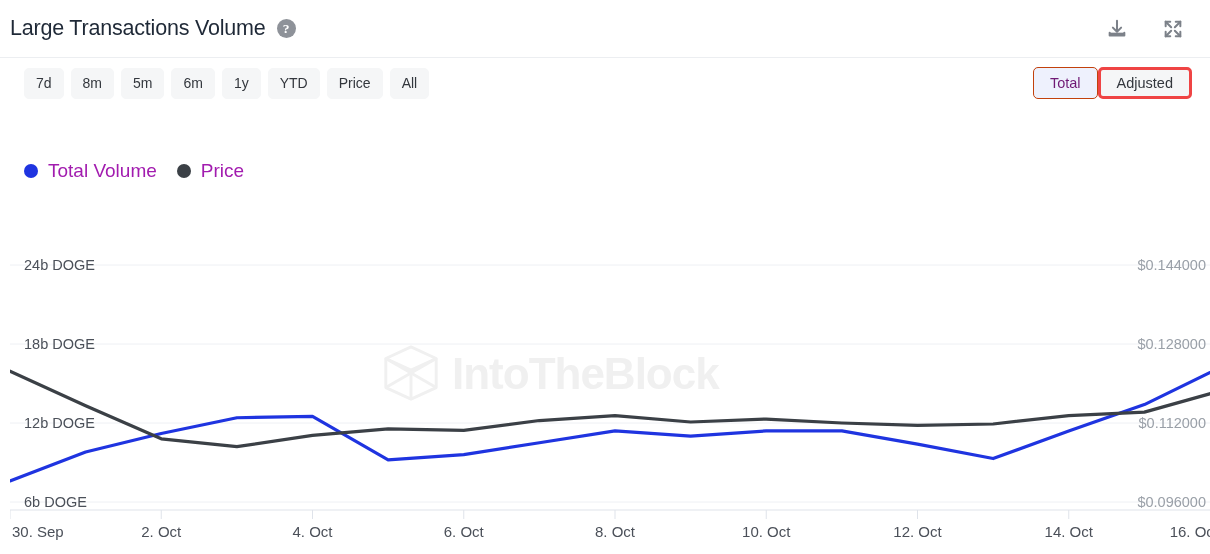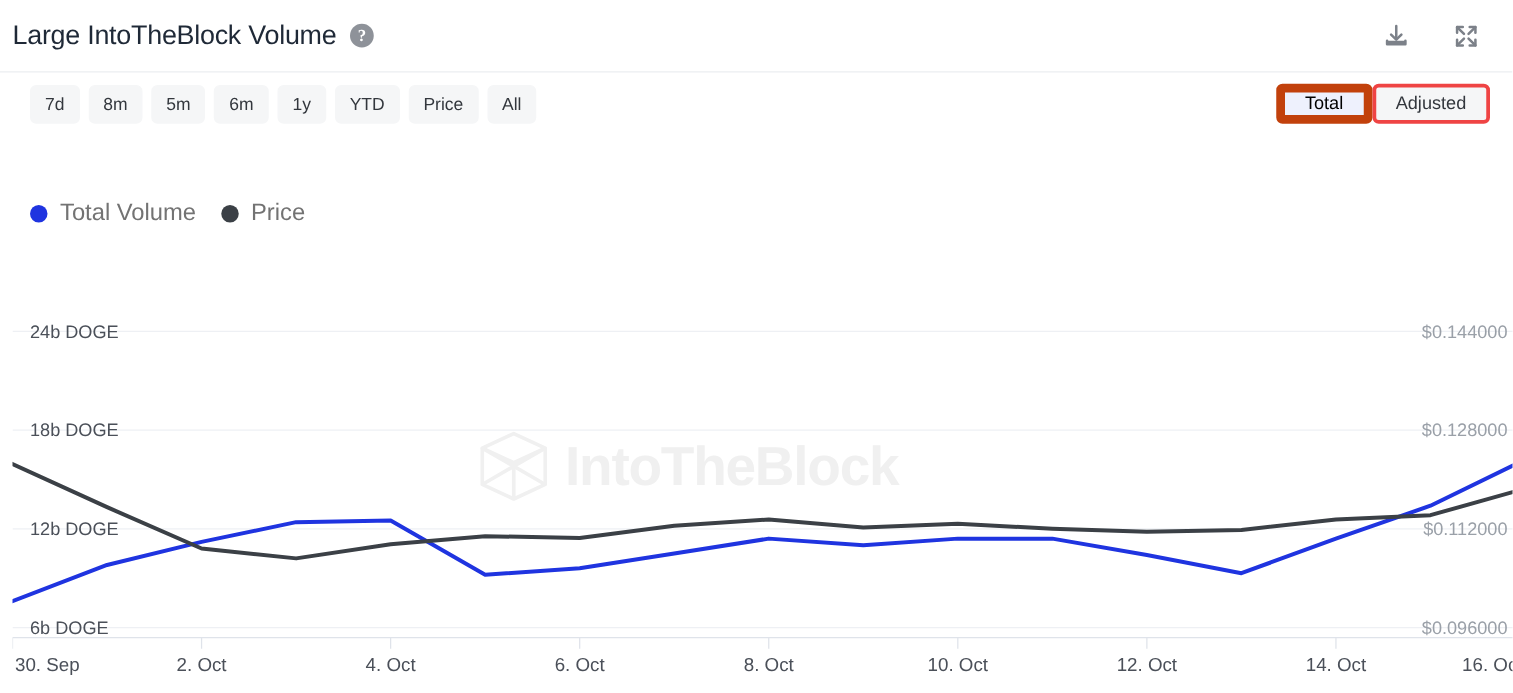--- a/index.html
+++ b/index.html
@@ -55,31 +55,31 @@
   .controls-spacer { flex: 1 1 auto; }
   .toggle-group { display: flex; align-items: center; margin-right: 18px; }
   .toggle-btn {
     height: 32px; padding: 0 16px; font-size: 14.5px;
     border-radius: 5px; cursor: pointer; white-space: nowrap;
     display: flex; align-items: center; justify-content: center;
     font-family: "Liberation Sans", sans-serif;
     background: #f5f6f7; border: 3px solid #ef4444; color: #33373d;
   }
   .toggle-btn.active {
-    background: #eef1fd; border: 7px solid #c2410c; color: #000000;
+    background: #eef1fd; border: 1px solid #c2410c; color: #701a75;
   }
 
   
   .legend {
     position: absolute; left: 24px; top: 160px;
     display: flex; align-items: center; gap: 20px;
   }
   .legend-item { display: flex; align-items: center; cursor: pointer; }
   .legend-dot { width: 14px; height: 14px; border-radius: 50%; margin-right: 10px; }
-  .legend-label { font-size: 19px; color: #737373; font-weight: 400; }
+  .legend-label { font-size: 19px; color: #a21caf; font-weight: 400; }
 
   
   .chart-wrap { position: absolute; left: 10px; top: 215px; width: 1210px; height: 339px; }
   .chart-svg { display: block; }
 
   .watermark {
     position: absolute; left: 380px; top: 343px;
     display: flex; align-items: center; pointer-events: none;
   }
   .wm-text {
@@ -91,21 +91,21 @@
   .axis-label { font-size: 14.5px; fill: #4b5059; font-family: "Liberation Sans", sans-serif; }
   .axis-label.right { fill: #9aa0a8; text-anchor: end; }
   .tick-label { font-size: 15px; fill: #4b5059; font-family: "Liberation Sans", sans-serif; }
 </style>
 </head>
 <body>
 
 <div id="app">
 
   <div class="header">
-    <div class="title">Large IntoTheBlock Volume</div>
+    <div class="title">Large Transactions Volume</div>
     <div class="help-icon">?</div>
     <div class="header-spacer"></div>
     <div class="hdr-btn download">
       <svg width="22" height="22" viewBox="0 0 24 24" fill="none" stroke="#7c8189" stroke-width="2.2" stroke-linecap="round" stroke-linejoin="round">
         <path d="M12 3v11"></path>
           <path d="M7.5 10.5L12 15l4.5-4.5"></path>
         <path d="M4 16v3h16v-3" fill="#7c8189" stroke="#7c8189"></path>
       </svg>
     </div>
     <div class="hdr-btn expand">

